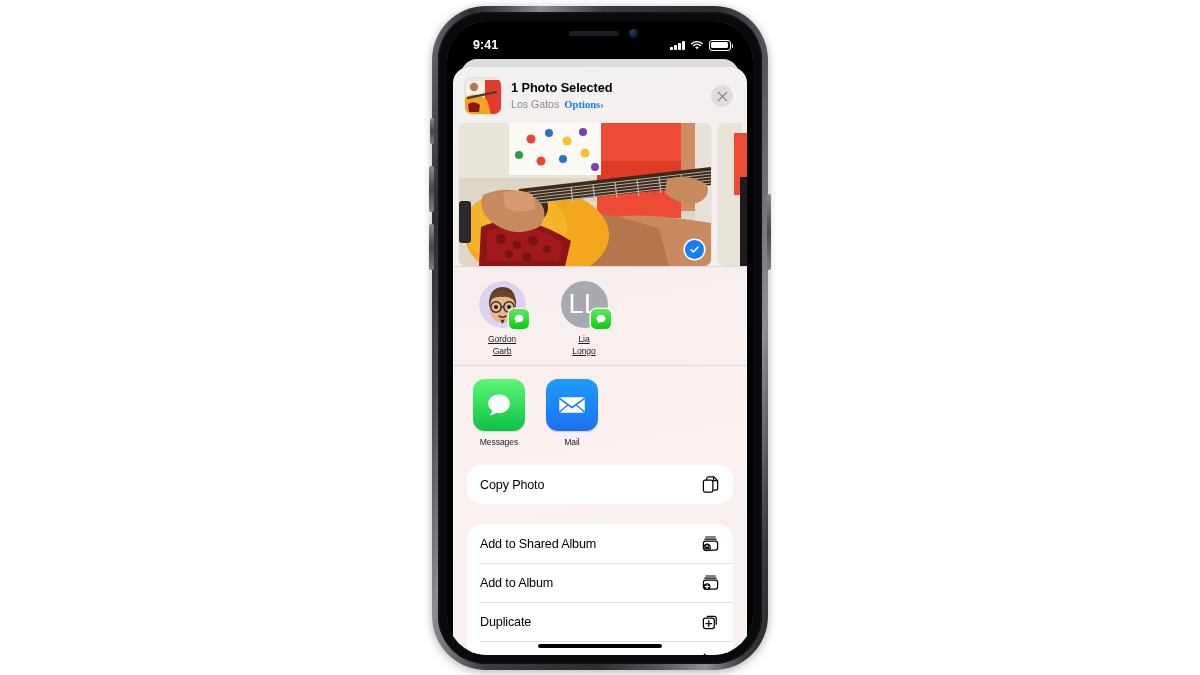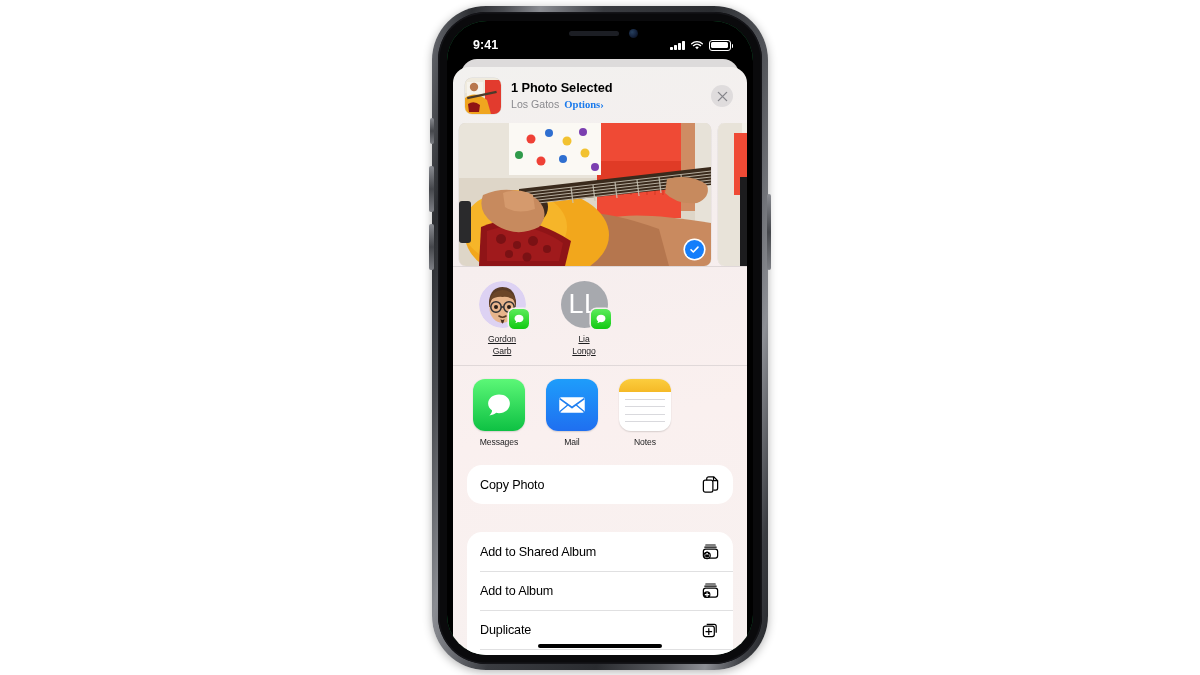--- a/index.html
+++ b/index.html
@@ -122,21 +122,21 @@
 
   .ic-airdrop { background:#fff; display:flex; align-items:center; justify-content:center; }
   .ic-messages { background:linear-gradient(180deg,#5cf777,#0ec143); display:flex; align-items:center; justify-content:center; }
   .ic-mail { background:linear-gradient(180deg,#1e9dfb,#1f6ff0); display:flex; align-items:center; justify-content:center; }
   .ic-notes { background:#fff; }
   .ic-notes .n-top { height:13px; background:linear-gradient(180deg,#fbcd3e,#f5b927); }
   .ic-notes .n-line { height:.9px; background:#d9d9dd; margin:6.5px 6px 0 6px; }
 
   
   .actions { flex:1 1 auto; padding:8px 14px 0 14px; overflow:hidden; }
-  .group { background:#fff; border-radius:15px; overflow:hidden; margin-bottom:28px; }
+  .group { background:#fff; border-radius:15px; overflow:hidden; margin-bottom:20px; }
   .row { display:flex; align-items:center; justify-content:space-between;
          padding:0 13px; height:39px; position:relative; }
   .row + .row::before { content:""; position:absolute; left:13px; right:0; top:0; height:.6px; background:rgba(60,60,67,.16); }
   .row-label { font-size:12.6px; color:#000; letter-spacing:-.15px; }
   .row-icon { width:20px; height:20px; display:flex; align-items:center; justify-content:center; }
   .row-icon svg { width:19px; height:19px; }
 
   
   .home-ind { position:absolute; left:50%; transform:translateX(-50%); bottom:7px;
               width:124px; height:4.5px; border-radius:3px; background:#000; z-index:70; }
@@ -359,30 +359,20 @@
               <div class="app-icon ic-mail">
                 <svg viewBox="0 0 40 40" width="34" height="34">
                   <rect x="5" y="11" width="30" height="18" rx="2.5" fill="#fff"></rect>
                   <path d="M5.5 12.5 20 23 34.5 12.5" stroke="#1f7ff0" stroke-width="2" fill="none" stroke-linejoin="round"></path>
                   <path d="M5.5 28 15 20M34.5 28 25 20" stroke="#1f7ff0" stroke-width="1.6" fill="none"></path>
                 </svg>
               </div>
               <div class="app-name">Mail</div>
             </div>
 
-            <div class="app">
-              <div class="app-icon ic-notes">
-                <div class="n-top"></div>
-                <div class="n-line"></div>
-                  <div class="n-line"></div>
-                  <div class="n-line"></div>
-                  <div class="n-line"></div>
-              </div>
-              <div class="app-name">Notes</div>
-            </div>
 
           </div>
 
           <div class="actions">
 
             <div class="group">
               <div class="row">
                 <span class="row-label">Copy Photo</span>
                 <span class="row-icon">
                   <svg viewBox="0 0 20 20">

